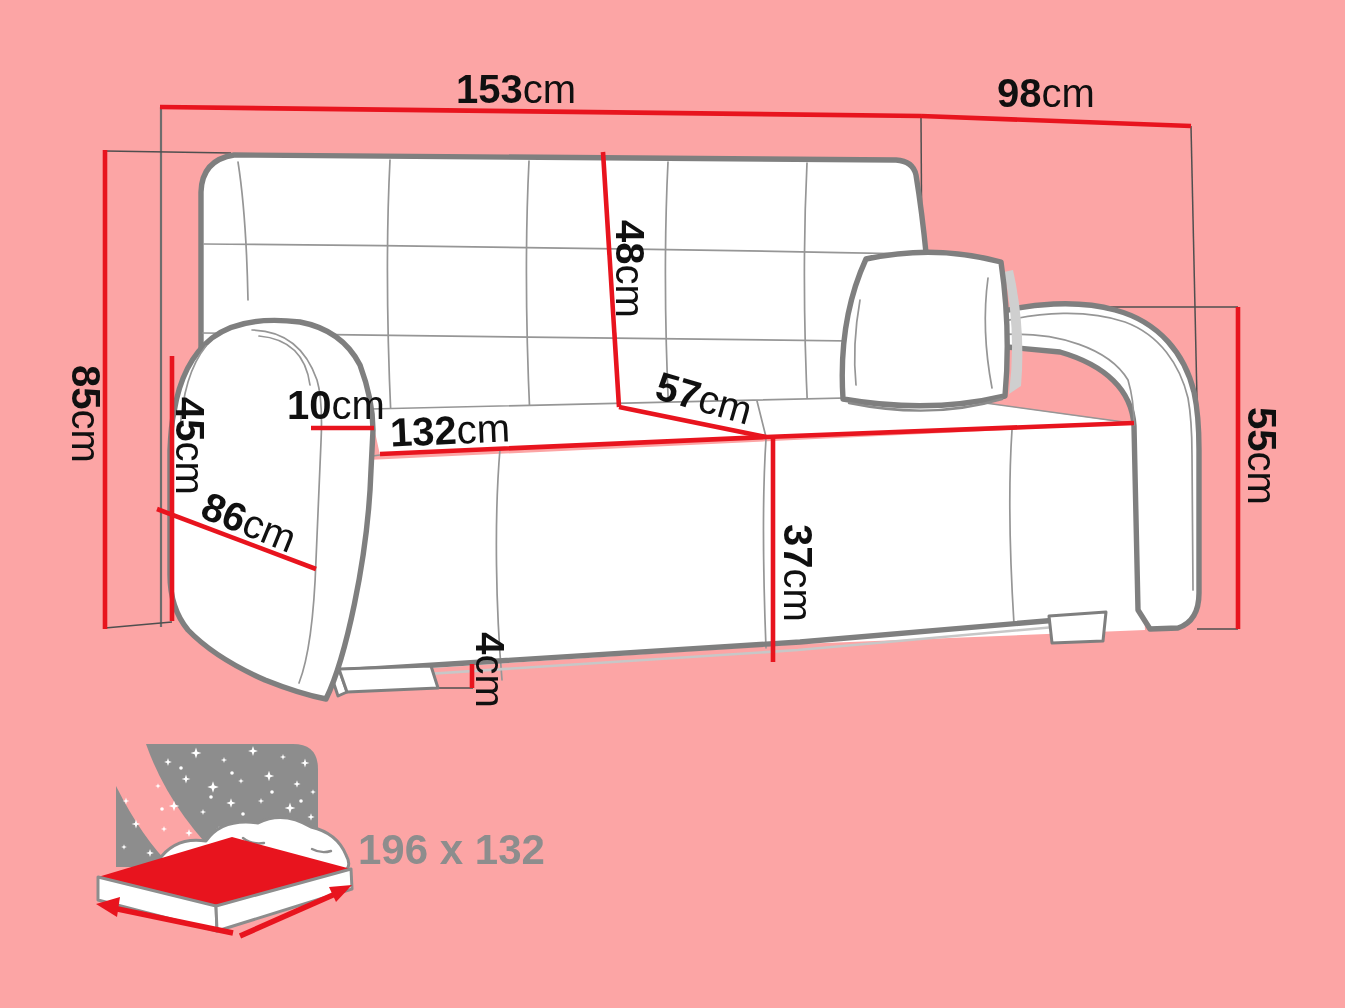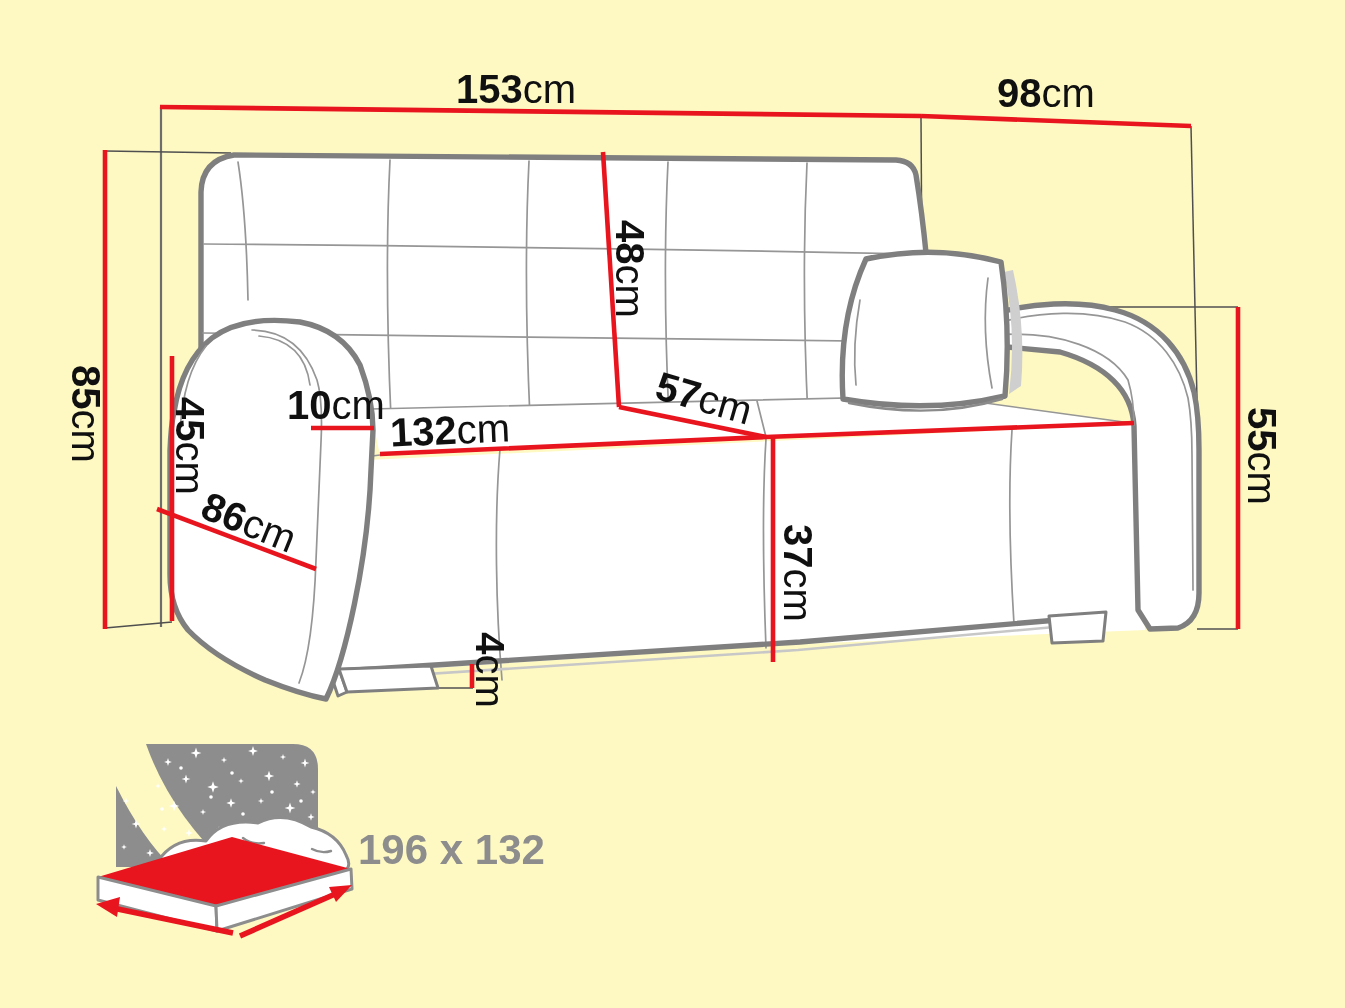--- a/index.html
+++ b/index.html
@@ -3,21 +3,21 @@
 <meta charset="utf-8">
 <style>
   :root{
     --red:#e8141e;
     --gray:#7f7f7f;
     --icon-gray:#8d8d8d;
     --ink:#101010;
   }
   html,body{margin:0;padding:0;background:#fff;}
   .stage{
-    position:relative;width:1345px;height:1008px;background:#fef9c3;overflow:hidden;
+    position:relative;width:1345px;height:1008px;background:#fca5a5;overflow:hidden;
     font-family:"Liberation Sans", sans-serif;
   }
   svg{display:block;}
   
   .red{stroke:var(--red);stroke-width:4.6;fill:none;stroke-linecap:butt;}
   
   .ext{stroke:#4f4f4f;stroke-width:1.5;fill:none;}
   .ext2{stroke:#6d6d6d;stroke-width:2.2;fill:none;}
   
   .out{stroke:var(--gray);stroke-width:5.4;fill:none;stroke-linejoin:round;stroke-linecap:round;}

